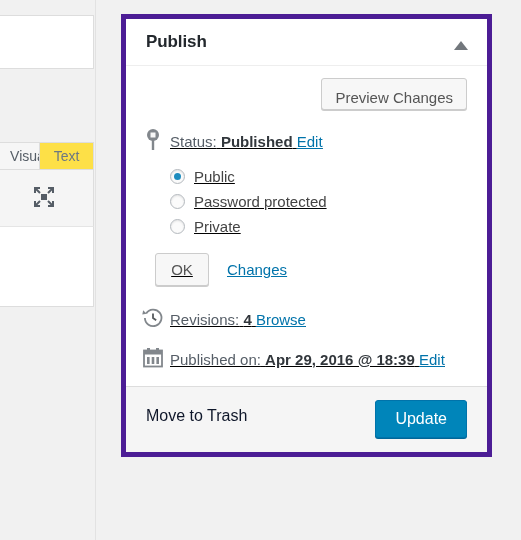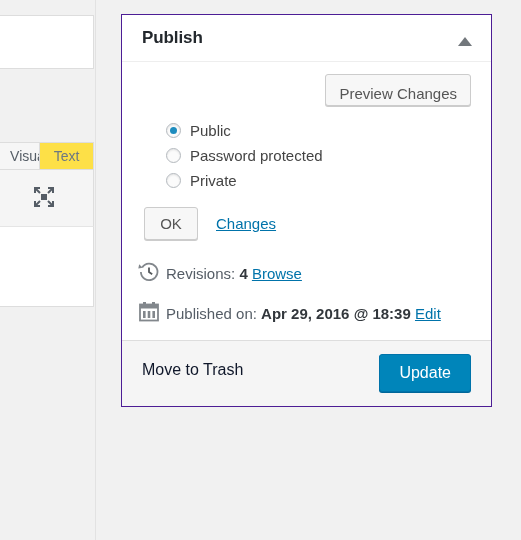--- a/index.html
+++ b/index.html
@@ -99,22 +99,23 @@
     height: 26px;
   }
 
   
   .postbox {
     position: absolute;
     left: 121px;
     top: 14px;
     width: 371px;
     background: #ffffff;
-    border: 1px solid #4c1d95;
-    box-sizing: border-box;
+    border: 5px solid #4c1d95;
+    box-sizing: border-box;
+    text-decoration: underline;
   }
   .postbox-header {
     position: relative;
     height: 46px;
     border-bottom: 1px solid #eeeeee;
   }
   .postbox-title {
     position: absolute;
     left: 20px;
     top: 13px;
@@ -230,21 +231,21 @@
     left: 3px;
     top: 3px;
     width: 7px;
     height: 7px;
     border-radius: 50%;
     background: #1e8cbe;
   }
   .radio-label { color: #444444; }
 
   .ok-cancel {
-    padding: 14px 0 6px 22px;
+    padding: 14px 0 6px 29px;
     display: flex;
     align-items: center;
   }
   .ok-btn {
     height: 33px;
     min-width: 54px;
     padding: 0 12px;
     background: #f7f7f7;
     border: 1px solid #cccccc;
     border-radius: 3px;
@@ -330,20 +331,32 @@
   </div>
 
   <div class="submitbox">
 
     <div class="minor-actions">
       <button class="preview-btn">Preview Changes</button>
     </div>
 
     <div class="misc-section">
 
+      <div class="misc-row status-row">
+        <span class="row-icon">
+          <svg width="22" height="24" viewBox="0 0 22 24">
+            <circle cx="11" cy="7" r="6" fill="#82878c"></circle>
+            <rect x="8.5" y="4.5" width="5" height="5" fill="#f7f7f7"></rect>
+            <rect x="9.8" y="11" width="2.4" height="11" fill="#82878c"></rect>
+          </svg>
+        </span>
+        <span class="lbl">Status:</span>
+        <span class="val">Published</span>
+        <a class="wp-link">Edit</a>
+      </div>
 
 
       <div class="radio-list">
         <label class="radio-item">
           <span class="radio checked"></span>
           <span class="radio-label">Public</span>
         </label>
         <label class="radio-item">
           <span class="radio"></span>
           <span class="radio-label">Password protected</span>

